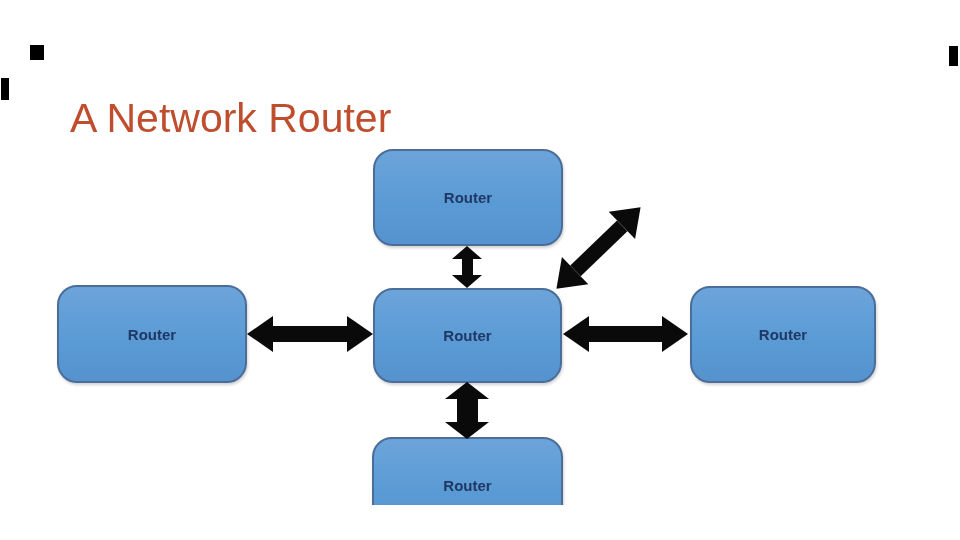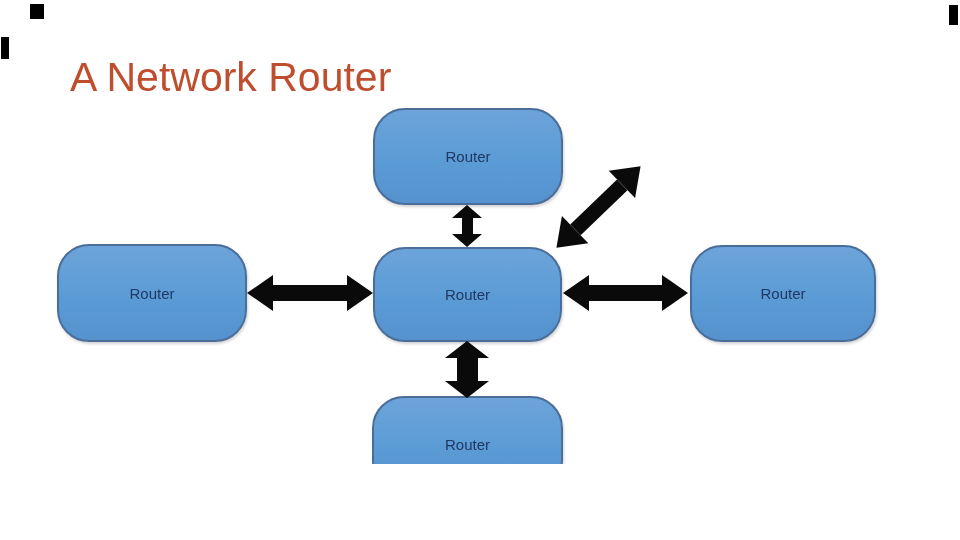--- a/index.html
+++ b/index.html
@@ -1,35 +1,36 @@
 <!DOCTYPE html>
 <html style="--slide-bg: #FFFFFF; --title: #BF4E2E; --router-fill: #5B9BD5; --router-border: #4A6D99; --router-text: #1F3864; --tile-fill-top: #FCE9B2; --tile-fill-bottom: #F9CE74; --tile-border: #E4AD57; --tile-text: #2B2208; --arrow: #0A0A0A; --frame: #000000;"><head>
 <meta charset="utf-8">
 <style>
   html,body{margin:0;padding:0;background:#ffffff;}
   .slide{
     position:relative;width:960px;height:464px;overflow:hidden;
     background:var(--slide-bg,#ffffff);
     font-family:"Liberation Sans","DejaVu Sans",sans-serif;
+    margin-top:41px;
   }
   .slide-title{
     position:absolute;left:70px;top:54px;
     font-size:41px;line-height:1.15;font-weight:400;
     color:var(--title,#bf4e2e);white-space:nowrap;
   }
   .node{
     position:absolute;display:flex;align-items:center;justify-content:center;
     box-sizing:border-box;text-align:center;
   }
   .router{
     background:linear-gradient(180deg,#6ca4da 0%,var(--router-fill,#5b9bd5) 55%,#5592ce 100%);
     border:2px solid var(--router-border,#4a6d99);
-    border-radius:32px;
+    border-radius:20px;
     color:var(--router-text,#1f3864);
-    font-size:15px;font-weight:400;
+    font-size:15px;font-weight:700;
     box-shadow:1px 2px 3px rgba(0,0,0,0.18);
   }
   .tile{
     background:linear-gradient(180deg,var(--tile-fill-top,#fce9b2) 0%,var(--tile-fill-bottom,#f9ce74) 100%);
     border:2px solid var(--tile-border,#e4ad57);
     border-radius:12px;
     color:var(--tile-text,#2b2208);
     font-size:15px;font-weight:700;
     box-shadow:1px 2px 3px rgba(0,0,0,0.15);
   }

